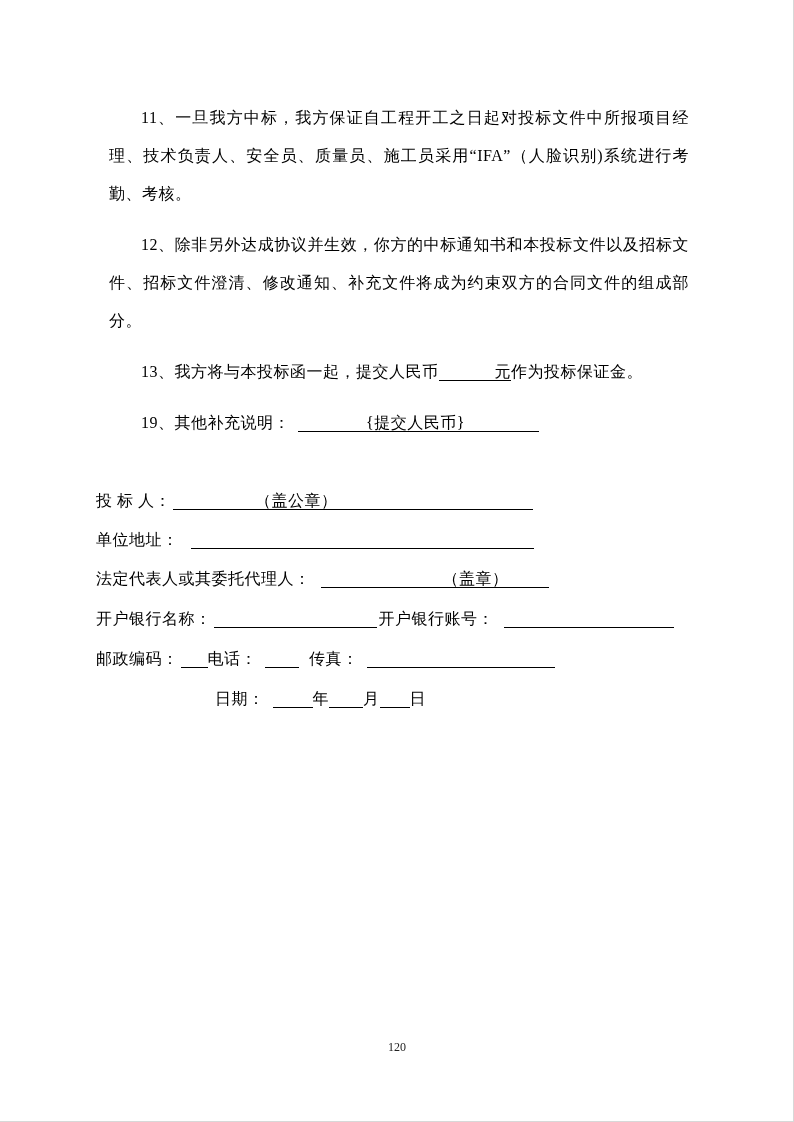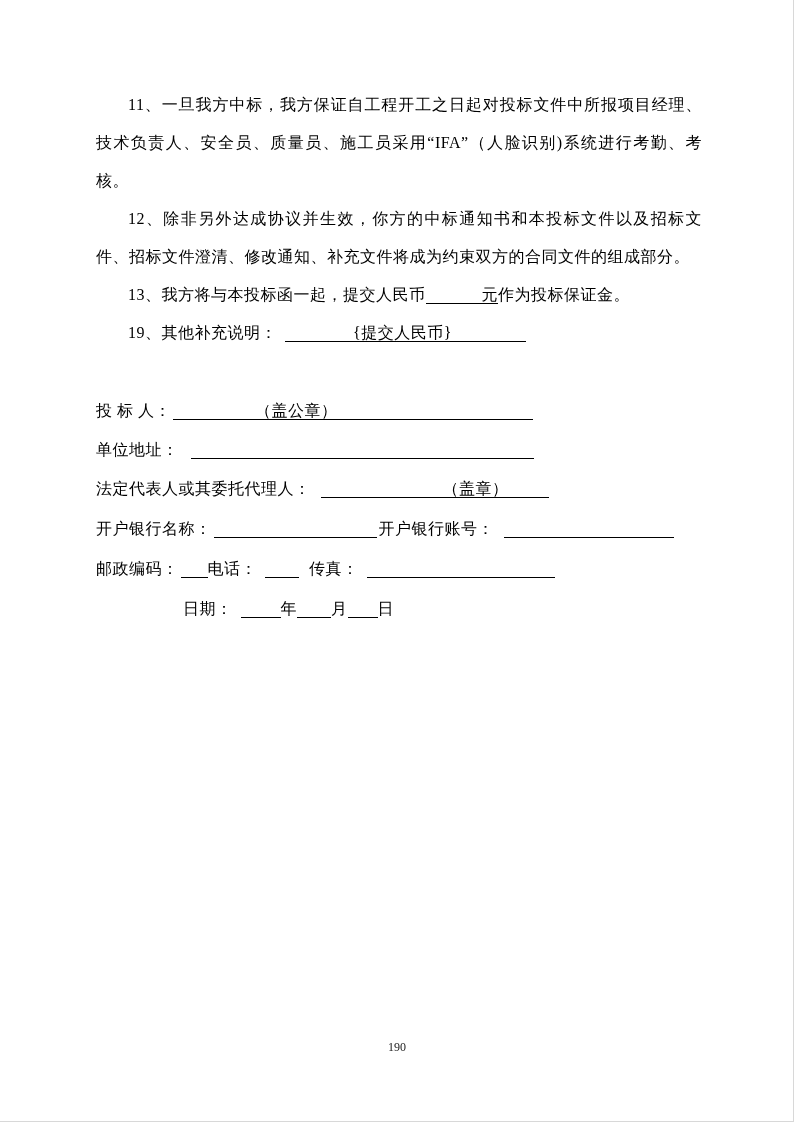--- a/index.html
+++ b/index.html
@@ -12,21 +12,21 @@
     font-size:16px;
     overflow:hidden;
     box-shadow:inset -1px -1px 0 #d8d8d8;
   }
   .content{
     position:absolute;
     left:96px; top:86px;
     width:606px;
   }
   .para{
-    margin:0;
+    margin:13px;
     line-height:38px;
     text-align:justify;
     text-indent:2em;
     letter-spacing:0.5px;
   }
   .para.noj{text-align:left;}
   
   .ul{border-bottom:1px solid #000;}
   .sp{display:inline-block;height:1px;}
   .w27{width:27px}.w34{width:34px}.w40{width:40px}.w30{width:30px}
@@ -40,21 +40,21 @@
     line-height:39px;
     white-space:nowrap;
     letter-spacing:0.5px;
   }
   .sig-row.h40{height:40px;line-height:40px;}
   .sig-row.h41{height:41px;line-height:41px;}
   .gap2{display:inline-block;width:2px;}
   .gap8{display:inline-block;width:8px;}
   .gap10{display:inline-block;width:10px;}
   .gap12{display:inline-block;width:12px;}
-  .date-row{margin-left:87px;}
+  .date-row{margin-left:119px;}
   .footer{
     position:absolute;
     left:0;top:1040px;width:794px;
     text-align:center;
     font-size:12px;
     color:#222;
   }
 </style>
 </head>
 <body>
@@ -98,15 +98,15 @@
       </div>
 
       <div class="sig-row date-row">
         <span>日期：</span><span class="gap8"></span><span class="ul"><span class="sp w40"></span></span><span>年</span><span class="ul"><span class="sp w34"></span></span><span>月</span><span class="ul"><span class="sp w30"></span></span><span>日</span>
       </div>
 
     </div>
   </div>
 
   <div class="footer">
-    <span>190</span>
+    <span>120</span>
   </div>
 </div>
 
 </body></html>

